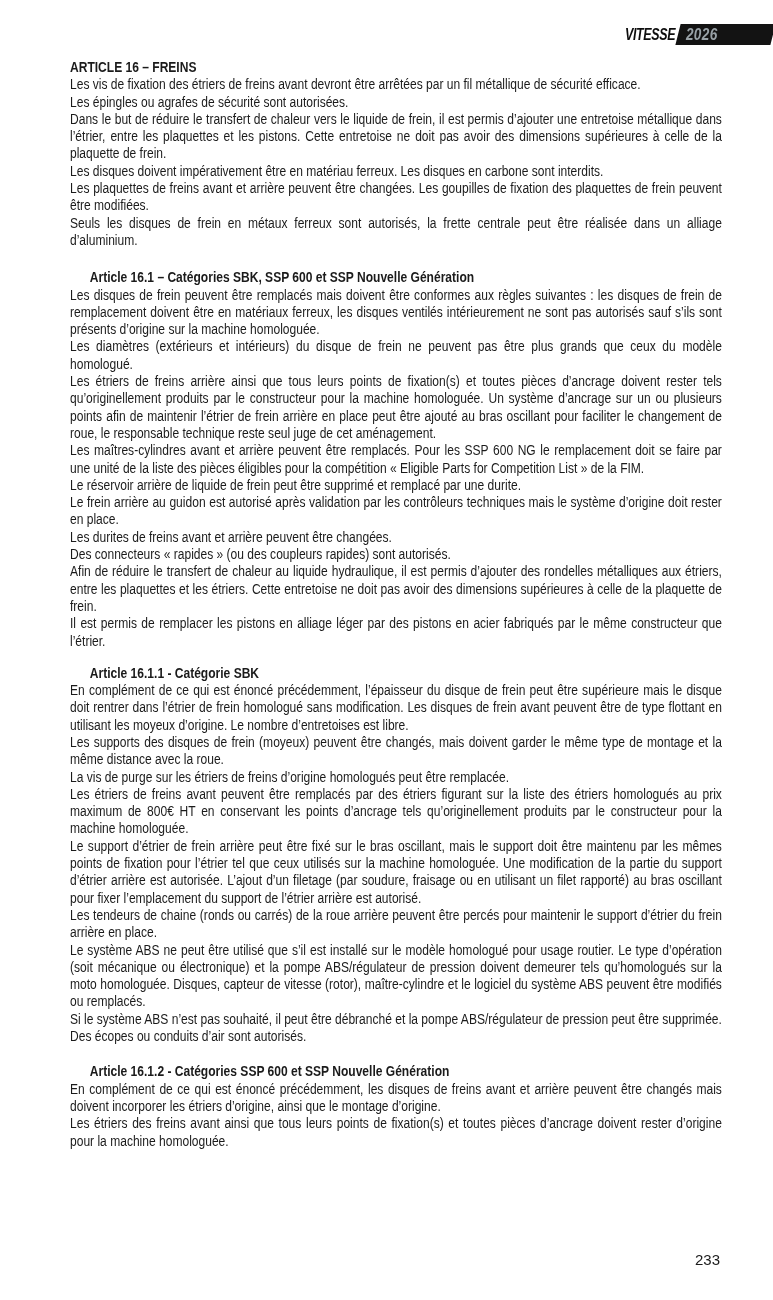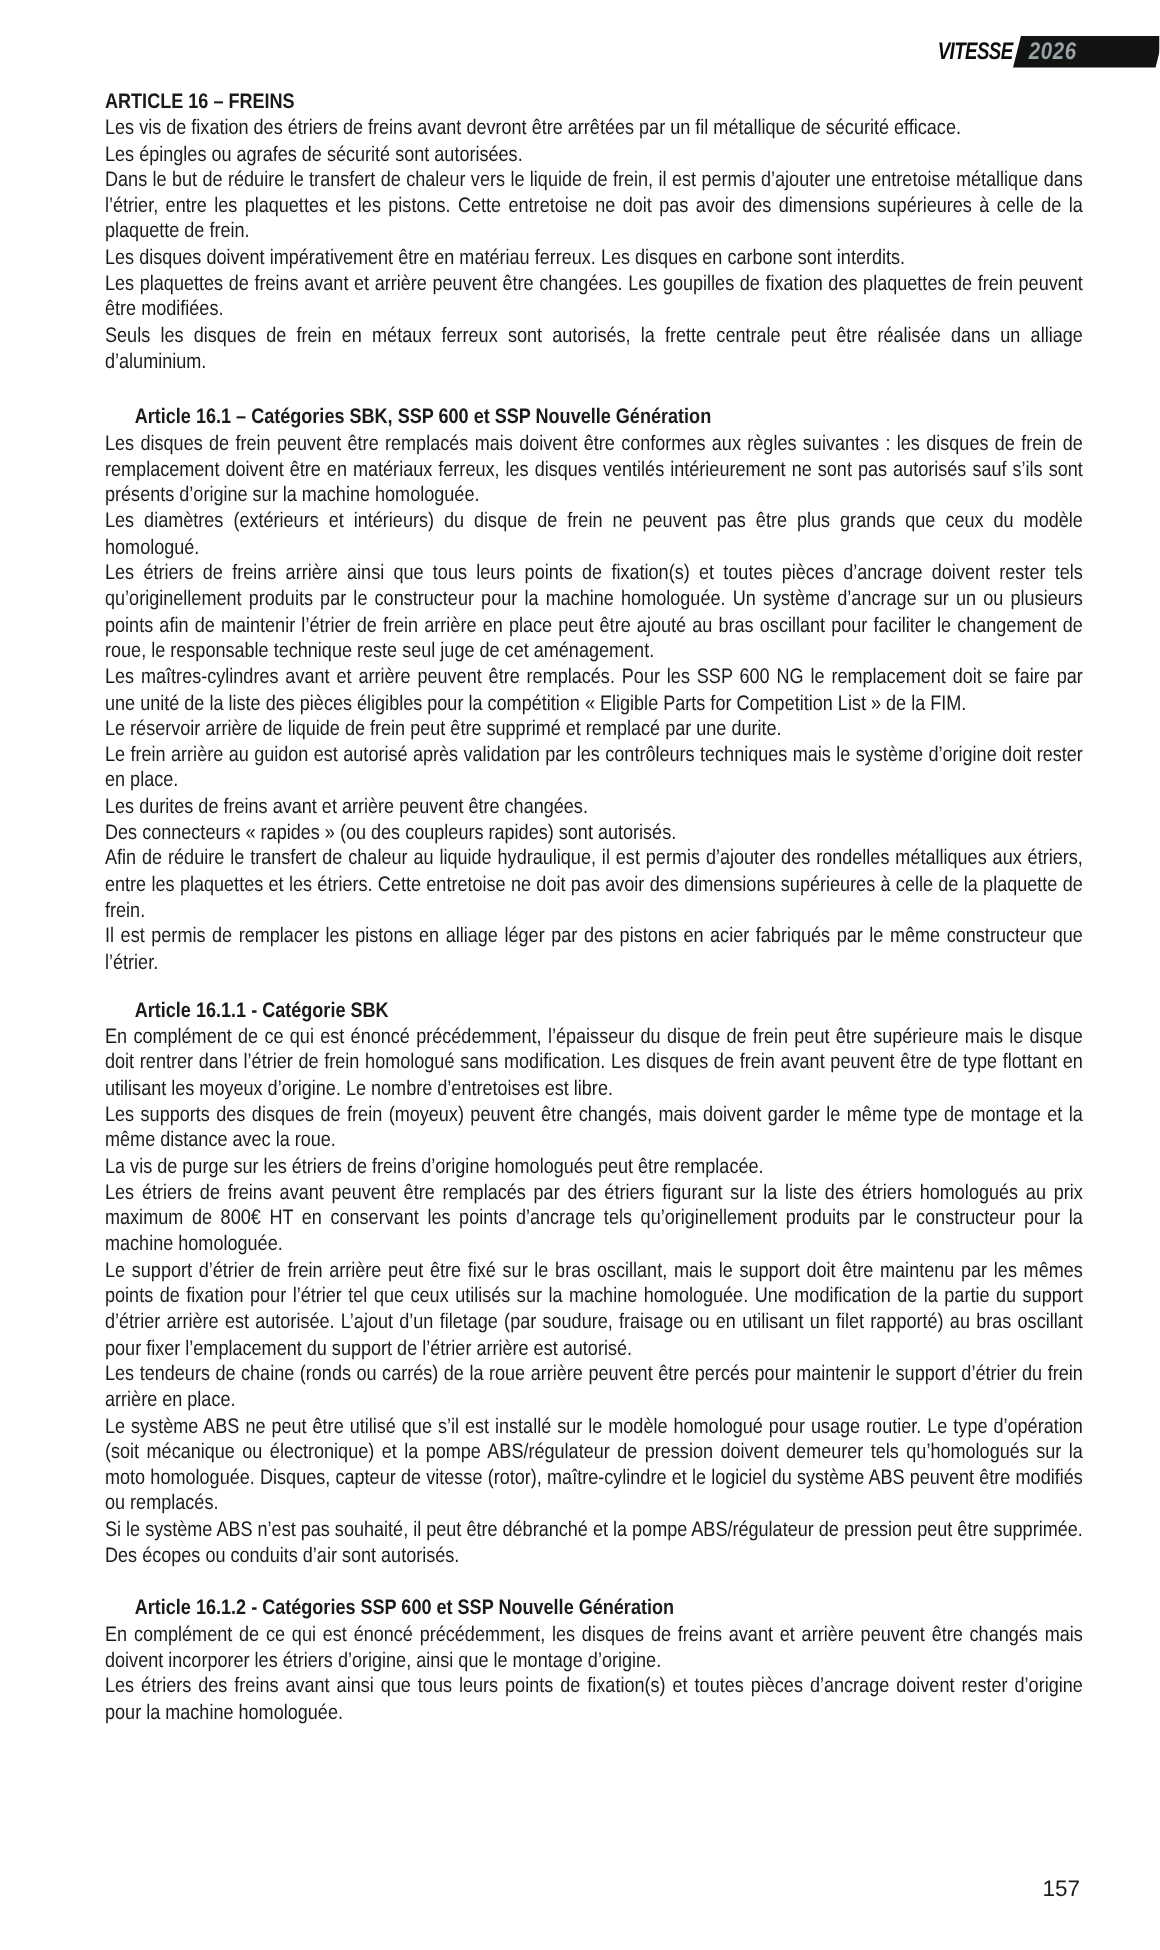--- a/index.html
+++ b/index.html
@@ -138,15 +138,15 @@
       <p>Si le système ABS n’est pas souhaité, il peut être débranché et la pompe ABS/régulateur de pression peut être supprimée.</p>
       <p class="gap-sm">Des écopes ou conduits d’air sont autorisés.</p>
 
       <h2 class="section-heading indent mt-18">Article 16.1.2 - Catégories SSP 600 et SSP Nouvelle Génération</h2>
       <p>En complément de ce qui est énoncé précédemment, les disques de freins avant et arrière peuvent être changés mais doivent incorporer les étriers d’origine, ainsi que le montage d’origine.</p>
       <p>Les étriers des freins avant ainsi que tous leurs points de fixation(s) et toutes pièces d’ancrage doivent rester d’origine pour la machine homologuée.</p>
 
     </div>
   </div>
 
-  <div class="page-number">157</div>
+  <div class="page-number">233</div>
 
 </div>
 
 </body></html>

